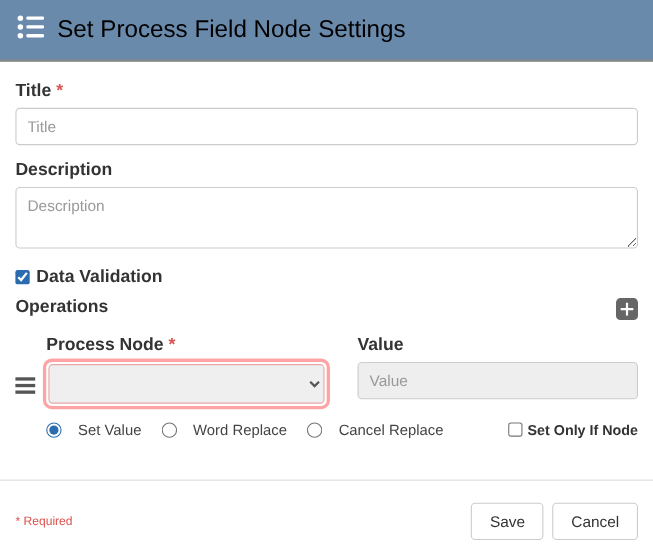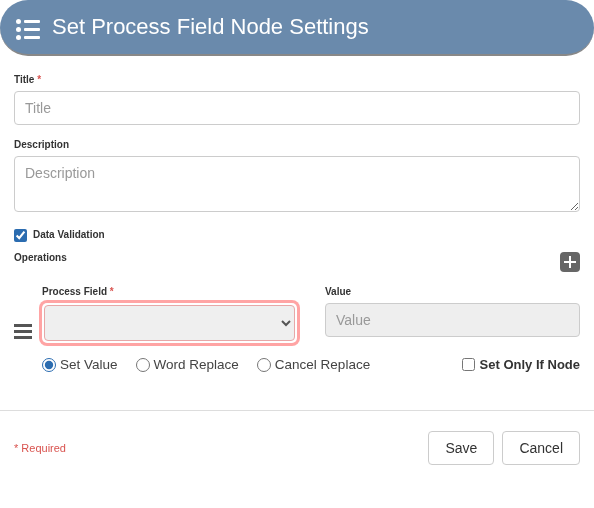--- a/index.html
+++ b/index.html
@@ -1,25 +1,25 @@
 <!DOCTYPE html>
 <html><head>
 <meta charset="utf-8">
 <style>
 * { box-sizing: border-box; margin: 0; padding: 0; }
 body { font-family: -apple-system, BlinkMacSystemFont, "Segoe UI", Helvetica, Arial, sans-serif; font-size: 14px; color: #333; width: 594px; }
-.header { background: #6a8aac; color: #ffffff; padding: 14px 16px; display: flex; align-items: flex-end; gap: 12px; border-bottom: 2px solid #888; border-radius: 28px; }
+.header { background: #6a8aac; color: #000000; padding: 14px 16px; display: flex; align-items: flex-start; gap: 12px; border-bottom: 2px solid #888; }
 .header-icon { display: flex; flex-direction: column; gap: 3px; }
 .header-icon-row { display: flex; align-items: center; gap: 3px; }
 .header-icon-dot { width: 5px; height: 5px; border-radius: 50%; background: #fff; }
 .header-icon-line { width: 16px; height: 3px; background: #fff; border-radius: 1px; }
 .header-title { font-size: 22px; font-weight: 400; }
 .content { padding: 18px 14px 10px 14px; }
 .field-group { margin-bottom: 14px; }
-.label { font-weight: 700; font-size: 10px; color: #333; display: block; margin-bottom: 6px; }
+.label { font-weight: 700; font-size: 16px; color: #333; display: block; margin-bottom: 6px; }
 .req { color: #d9534f; }
 input[type="text"], textarea, select {
   width: 100%; padding: 8px 10px; border: 1px solid #ccc; border-radius: 4px;
   font-size: 14px; font-family: inherit; color: #555;
 }
 input::placeholder, textarea::placeholder { color: #999; }
 textarea { resize: both; height: 56px; }
 .checkbox-row { display: flex; gap: 6px; margin-bottom: 10px; }
 .checkbox-row input { accent-color: #2b6cb0; }
 .ops-head { display: flex; justify-content: space-between; align-items: flex-start; margin-bottom: 14px; }
@@ -29,21 +29,21 @@
 .drag-handle div { width: 18px; height: 3px; background: #555; }
 .op-cols { display: flex; gap: 28px; flex: 1; }
 .op-col { flex: 1; }
 .select-wrap {
   border-radius: 5px; padding: 2px;
   box-shadow: 0 0 0 3px rgba(255, 90, 90, 0.55);
 }
 .select-wrap select { border: 1px solid #e7a7a7; }
 .value-input { background: #eee; }
 .radio-row { display: flex; gap: 18px; margin-top: 14px; align-items: center; padding-left: 28px; }
-.radio-item { display: flex; align-items: center; gap: 4px; font-size: 13.5px; color: #444; }
+.radio-item { display: flex; align-items: center; gap: 15px; font-size: 13.5px; color: #444; }
 .radio-item input { accent-color: #2b6cb0; width: 14px; height: 14px; }
 .set-only { margin-left: auto; display: flex; align-items: center; gap: 5px; font-weight: 700; font-size: 13px; }
 .footer-sep { border-top: 1px solid #ddd; margin-top: 28px; }
 .footer { display: flex; justify-content: space-between; align-items: center; padding: 20px 14px; }
 .req-note { color: #d9534f; font-size: 11px; }
 .buttons { display: flex; gap: 8px; }
 .btn { padding: 8px 16px; border: 1px solid #ccc; background: #fff; border-radius: 4px; font-size: 14px; cursor: pointer; color: #333; }
 </style>
 </head>
 <body>
@@ -97,21 +97,21 @@
 
   <div class="op-row">
     <div class="drag-handle">
       <div></div>
         <div></div>
         <div></div>
     </div>
     <div class="op-cols">
       <div class="op-col">
         <label class="label">
-          <span>Process Field</span>
+          <span>Process Node</span>
           <span class="req">*</span>
         </label>
         <div class="select-wrap">
           <select><option></option></select>
         </div>
       </div>
       <div class="op-col">
         <label class="label">Value</label>
         <input type="text" class="value-input" placeholder="Value" style="">
       </div>

